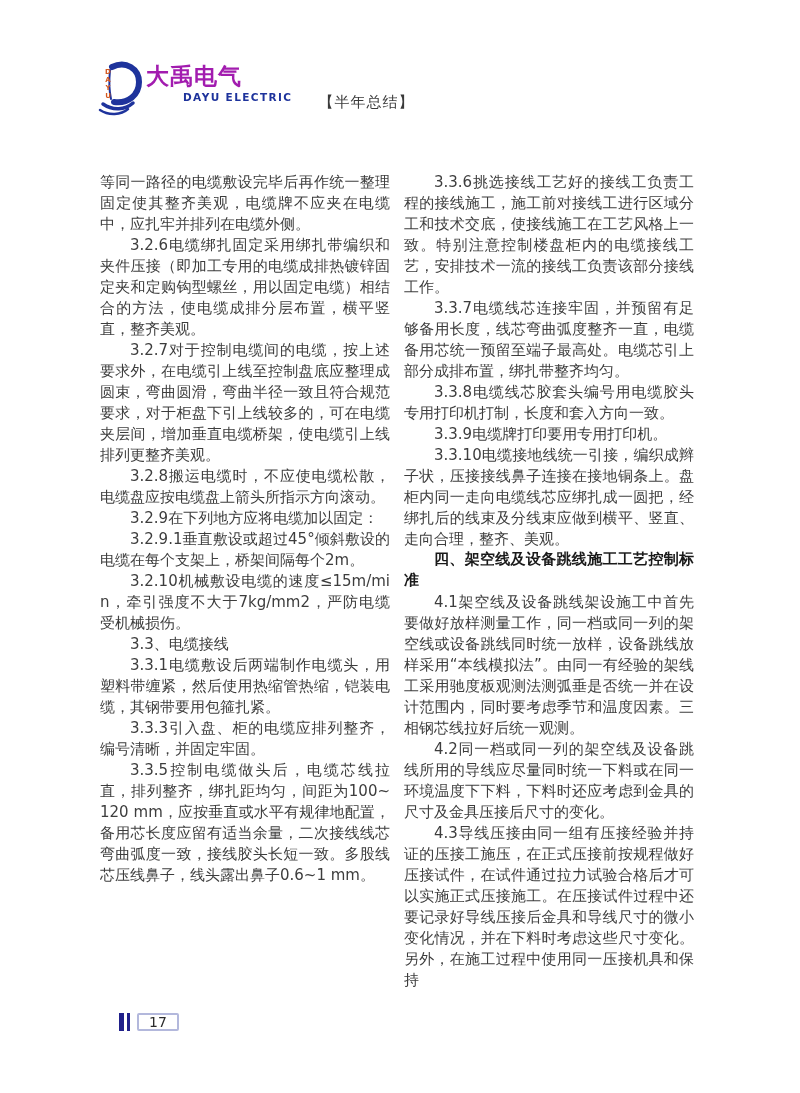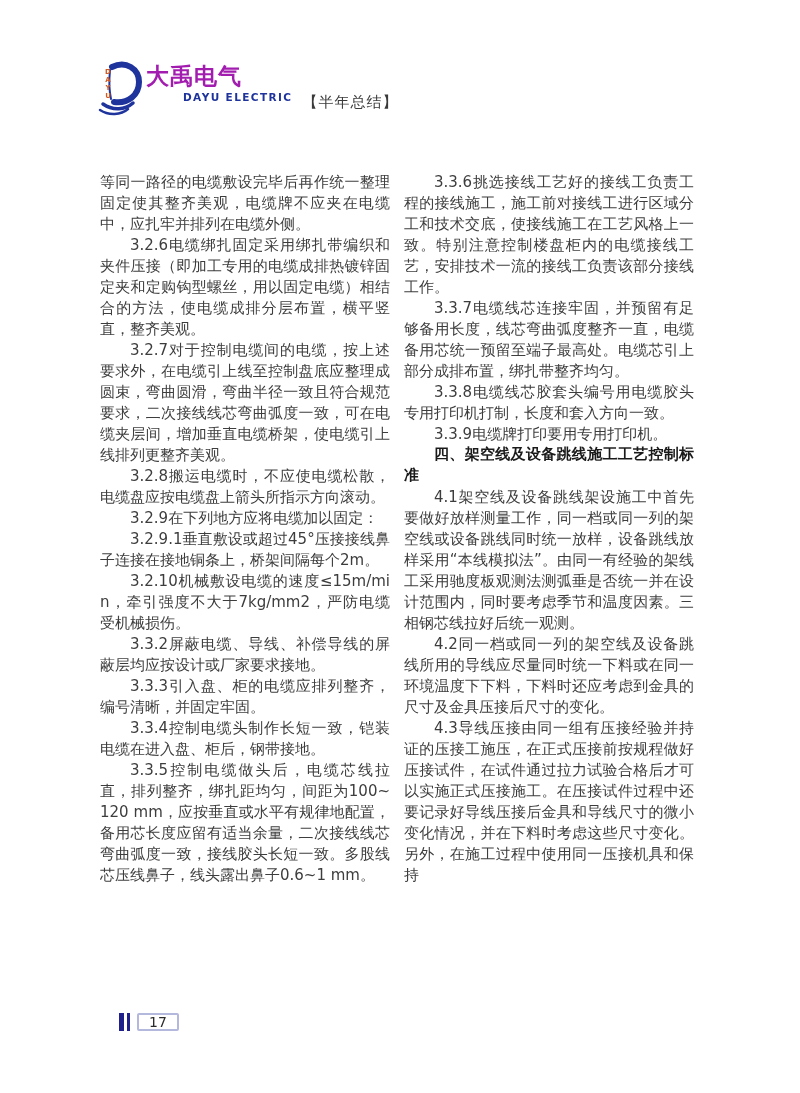--- a/index.html
+++ b/index.html
@@ -12,21 +12,21 @@
   .logo { display:flex; align-items:flex-start; }
   .logo-mark { position:relative; width:48px; height:57px; flex:0 0 auto; }
   .logo-letters {
     position:absolute; left:9px; top:8px;
     writing-mode:vertical-lr; text-orientation:upright;
     font-size:7px; font-weight:bold; color:#d4581f; line-height:1; letter-spacing:0;
   }
   .logo-text { margin-left:3px; padding-top:4px; }
   .logo-cn { font-size:23px; font-weight:bold; color:#a21caf; letter-spacing:1px; line-height:1.1; }
   .logo-en { font-size:10.5px; font-weight:bold; color:#1e339c; letter-spacing:1.4px; margin-top:2px;margin-left:37px; }
-  .doc-tag { font-size:15px; color:#3a3a3a; margin-left:10px; padding-bottom:5px; letter-spacing:1px; }
+  .doc-tag { font-size:15px; color:#3a3a3a; margin-left:26px; padding-bottom:5px; letter-spacing:1px; }
 
   
   .columns { position:absolute; left:100px; top:172px; width:601px; display:flex; gap:14px; }
   .col { width:290px; }
   .col p {
     font-size:15px; line-height:21px; color:#3d3d3d;
     text-align:justify; text-justify:inter-ideograph;
     word-break:break-all;
   }
   .col p.indent { text-indent:2em; }
@@ -63,35 +63,36 @@
         <div class="logo-en">DAYU ELECTRIC</div>
       </div>
     </div>
     <div class="doc-tag">【半年总结】</div>
   </div>
 
   <div class="columns">
     <div class="col">
         <p class="">等同一路径的电缆敷设完毕后再作统一整理固定使其整齐美观，电缆牌不应夹在电缆中，应扎牢并排列在电缆外侧。</p>
         <p class="indent">3.2.6电缆绑扎固定采用绑扎带编织和夹件压接（即加工专用的电缆成排热镀锌固定夹和定购钩型螺丝，用以固定电缆）相结合的方法，使电缆成排分层布置，横平竖直，整齐美观。</p>
-        <p class="indent">3.2.7对于控制电缆间的电缆，按上述要求外，在电缆引上线至控制盘底应整理成圆束，弯曲圆滑，弯曲半径一致且符合规范要求，二次接线线芯弯曲弧度一致，可在电缆夹层间，增加垂直电缆桥架，使电缆引上线排列更整齐美观。</p>
+        <p class="indent">3.2.7对于控制电缆间的电缆，按上述要求外，在电缆引上线至控制盘底应整理成圆束，弯曲圆滑，弯曲半径一致且符合规范要求，对于柜盘下引上线较多的，可在电缆夹层间，增加垂直电缆桥架，使电缆引上线排列更整齐美观。</p>
         <p class="indent">3.2.8搬运电缆时，不应使电缆松散，电缆盘应按电缆盘上箭头所指示方向滚动。</p>
         <p class="indent">3.2.9在下列地方应将电缆加以固定：</p>
-        <p class="indent">3.2.9.1垂直敷设或超过45°压接接线鼻子连接在接地铜条上，桥架间隔每个2m。</p>
+        <p class="indent">3.2.9.1垂直敷设或超过45°倾斜敷设的电缆在每个支架上，桥架间隔每个2m。</p>
         <p class="indent">3.2.10机械敷设电缆的速度≤15m/min，牵引强度不大于7kg/mm2，严防电缆受机械损伤。</p>
-        <p class="indent">3.3.2屏蔽电缆、导线、补偿导线的屏蔽层均应按设计或厂家要求接地。</p>
+        <p class="indent">3.3、电缆接线</p>
+        <p class="indent">3.3.1电缆敷设后两端制作电缆头，用塑料带缠紧，然后使用热缩管热缩，铠装电缆，其钢带要用包箍扎紧。</p>
         <p class="indent">3.3.3引入盘、柜的电缆应排列整齐，编号清晰，并固定牢固。</p>
-        <p class="indent">3.3.4控制电缆头制作长短一致，铠装电缆在进入盘、柜后，钢带接地。</p>
         <p class="indent">3.3.5控制电缆做头后，电缆芯线拉直，排列整齐，绑扎距均匀，间距为100~120 mm，应按垂直或水平有规律地配置，备用芯长度应留有适当余量，二次接线线芯弯曲弧度一致，接线胶头长短一致。多股线芯压线鼻子，线头露出鼻子0.6~1 mm。</p>
       </div>
     <div class="col">
         <p class="indent">3.3.6挑选接线工艺好的接线工负责工程的接线施工，施工前对接线工进行区域分工和技术交底，使接线施工在工艺风格上一致。特别注意控制楼盘柜内的电缆接线工艺，安排技术一流的接线工负责该部分接线工作。</p>
         <p class="indent">3.3.7电缆线芯连接牢固，并预留有足够备用长度，线芯弯曲弧度整齐一直，电缆备用芯统一预留至端子最高处。电缆芯引上部分成排布置，绑扎带整齐均匀。</p>
         <p class="indent">3.3.8电缆线芯胶套头编号用电缆胶头专用打印机打制，长度和套入方向一致。</p>
         <p class="indent">3.3.9电缆牌打印要用专用打印机。</p>
+        <p class="indent">3.3.10电缆接地线统一引接，编织成辫子状，压接接线鼻子连接在接地铜条上。盘柜内同一走向电缆线芯应绑扎成一圆把，经绑扎后的线束及分线束应做到横平、竖直、走向合理，整齐、美观。</p>
         <p class="indent bold">四、架空线及设备跳线施工工艺控制标准</p>
         <p class="indent">4.1架空线及设备跳线架设施工中首先要做好放样测量工作，同一档或同一列的架空线或设备跳线同时统一放样，设备跳线放样采用“本线模拟法”。由同一有经验的架线工采用驰度板观测法测弧垂是否统一并在设计范围内，同时要考虑季节和温度因素。三相钢芯线拉好后统一观测。</p>
         <p class="indent">4.2同一档或同一列的架空线及设备跳线所用的导线应尽量同时统一下料或在同一环境温度下下料，下料时还应考虑到金具的尺寸及金具压接后尺寸的变化。</p>
         <p class="indent">4.3导线压接由同一组有压接经验并持证的压接工施压，在正式压接前按规程做好压接试件，在试件通过拉力试验合格后才可以实施正式压接施工。在压接试件过程中还要记录好导线压接后金具和导线尺寸的微小变化情况，并在下料时考虑这些尺寸变化。另外，在施工过程中使用同一压接机具和保持</p>
       </div>
   </div>
 
   <div class="footer">
     <div class="bar1"></div>
     <div class="bar2"></div>

